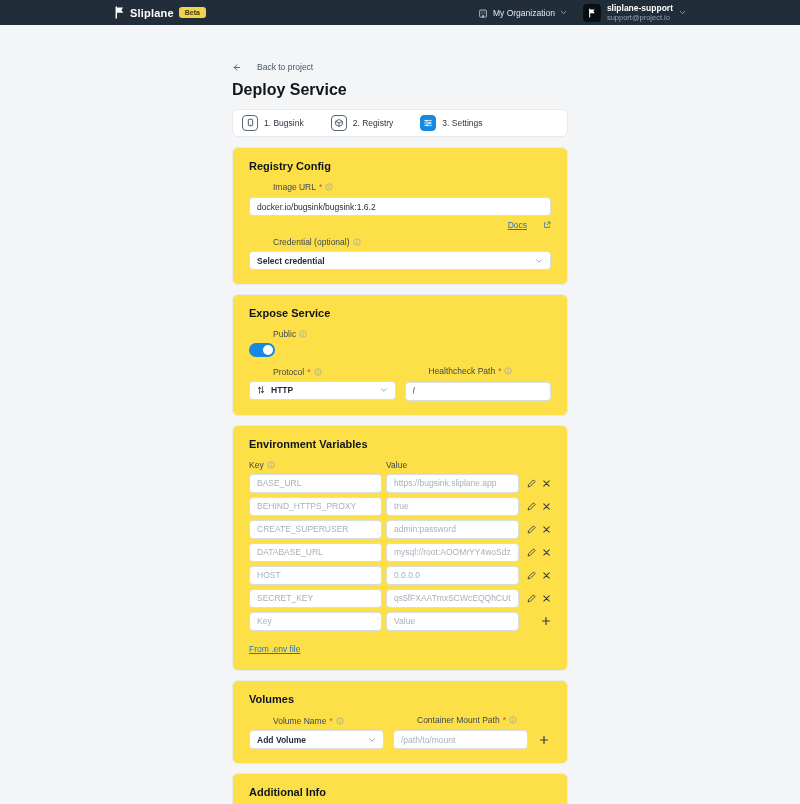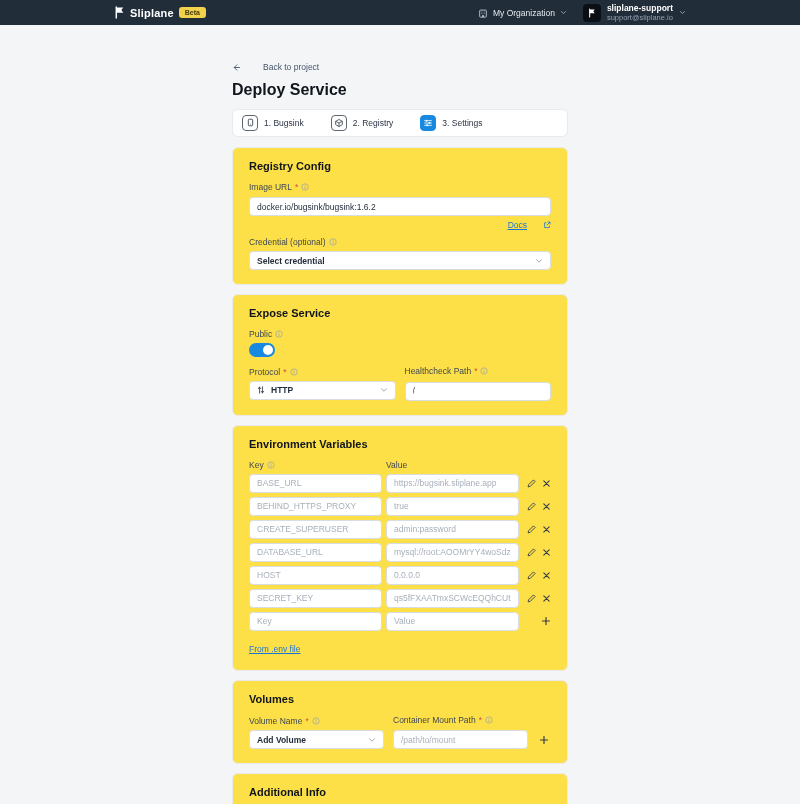--- a/index.html
+++ b/index.html
@@ -29,32 +29,32 @@
   .topbar-right{display:flex;align-items:center;gap:16px;}
   .org{display:flex;align-items:center;gap:5px;color:#e2e8f0;font-size:8.5px;cursor:pointer;}
   .org .ico{display:flex;color:#cbd5e1;}
   .chev{display:flex;color:#94a3b8;}
   .account{display:flex;align-items:center;gap:6px;cursor:pointer;}
   .avatar{width:18px;height:18px;background:#0b0f14;border-radius:4px;display:flex;align-items:center;justify-content:center;color:#fff;}
   .acct-name{color:#fff;font-size:8.5px;font-weight:700;line-height:1.25;}
   .acct-email{color:#93a1b1;font-size:7.5px;line-height:1.25;}
   
   .main{width:336px;margin:0 auto;padding:10px 0 20px;}
-  .back{display:inline-flex;align-items:center;gap:22px;font-size:8.5px;color:#475569;cursor:pointer;text-decoration:none;margin-top:27px;}
+  .back{display:inline-flex;align-items:center;gap:16px;font-size:8.5px;color:#475569;cursor:pointer;text-decoration:none;margin-top:27px;}
   .back .ico{display:flex;color:#475569;}
   .page-title{font-size:16px;font-weight:700;color:#10151c;margin:5px 0 10px;}
   
   .stepper{background:#fff;border:1px solid var(--border);border-radius:6px;padding:5px 9px;display:flex;align-items:center;gap:27px;margin-bottom:10px;}
   .step{display:flex;align-items:center;gap:6px;font-size:8.5px;color:#2b3442;cursor:pointer;}
   .step-icon{width:16px;height:16px;border:1px solid #5b6673;border-radius:4px;display:flex;align-items:center;justify-content:center;color:#3a4450;flex:none;}
   .step-icon.active{background:var(--accent);border-color:var(--accent);color:#fff;}
   
   .card{background:#fde047;border:1px solid var(--border);border-radius:6px;padding:12px 16px 14px;margin-bottom:9px;}
   .card-heading{font-size:11px;font-weight:700;color:#10151c;margin:0 0 10px;}
-  .field-label{display:flex;align-items:center;gap:3px;font-size:8.5px;color:var(--label);margin-bottom:4px;}
+  .field-label{display:flex;align-items:center;gap:3px;font-size:8.5px;color:var(--label);margin-bottom:4px;margin-left:24px;}
   .req{color:#d64545;}
   .info{display:flex;color:#9aa3ad;}
   .tinput{width:100%;height:19px;border:1px solid var(--input-border);border-radius:4px;background:#fff;
     padding:0 7px;font-size:8.5px;color:#1f2937;font-family:"Liberation Sans",sans-serif;outline:none;}
   .tinput::placeholder{color:var(--muted);}
   .tinput.muted{color:var(--muted);}
   .select{height:19px;border:1px solid var(--input-border);border-radius:4px;background:#fff;
     padding:0 7px;font-size:8.5px;color:#1f2937;display:flex;align-items:center;justify-content:space-between;cursor:pointer;}
   .select .sel-left{display:flex;align-items:center;gap:6px;}
   .select .sel-ico{display:flex;color:#2b3442;}
@@ -114,21 +114,21 @@
       </div>
       <div class="account">
         <span class="avatar">
           <svg width="8" height="10" viewBox="0 0 12 14">
               <path d="M2.5 1v12" stroke="currentColor" stroke-width="1.6" stroke-linecap="round"></path>
               <path d="M2.5 1.6h7.6l-2.1 2.8 2.1 2.8H2.5z" fill="currentColor"></path>
             </svg>
         </span>
         <span>
           <div class="acct-name">sliplane-support</div>
-          <div class="acct-email">support@sliplane.io</div>
+          <div class="acct-email">support@project.io</div>
         </span>
         <span class="chev">
           <svg width="7" height="7" viewBox="0 0 10 10">
               <path d="M2 3.5l3 3 3-3" fill="none" stroke="currentColor" stroke-width="1.3" stroke-linecap="round"></path>
             </svg>
         </span>
       </div>
     </div>
   </div>
 </header>

